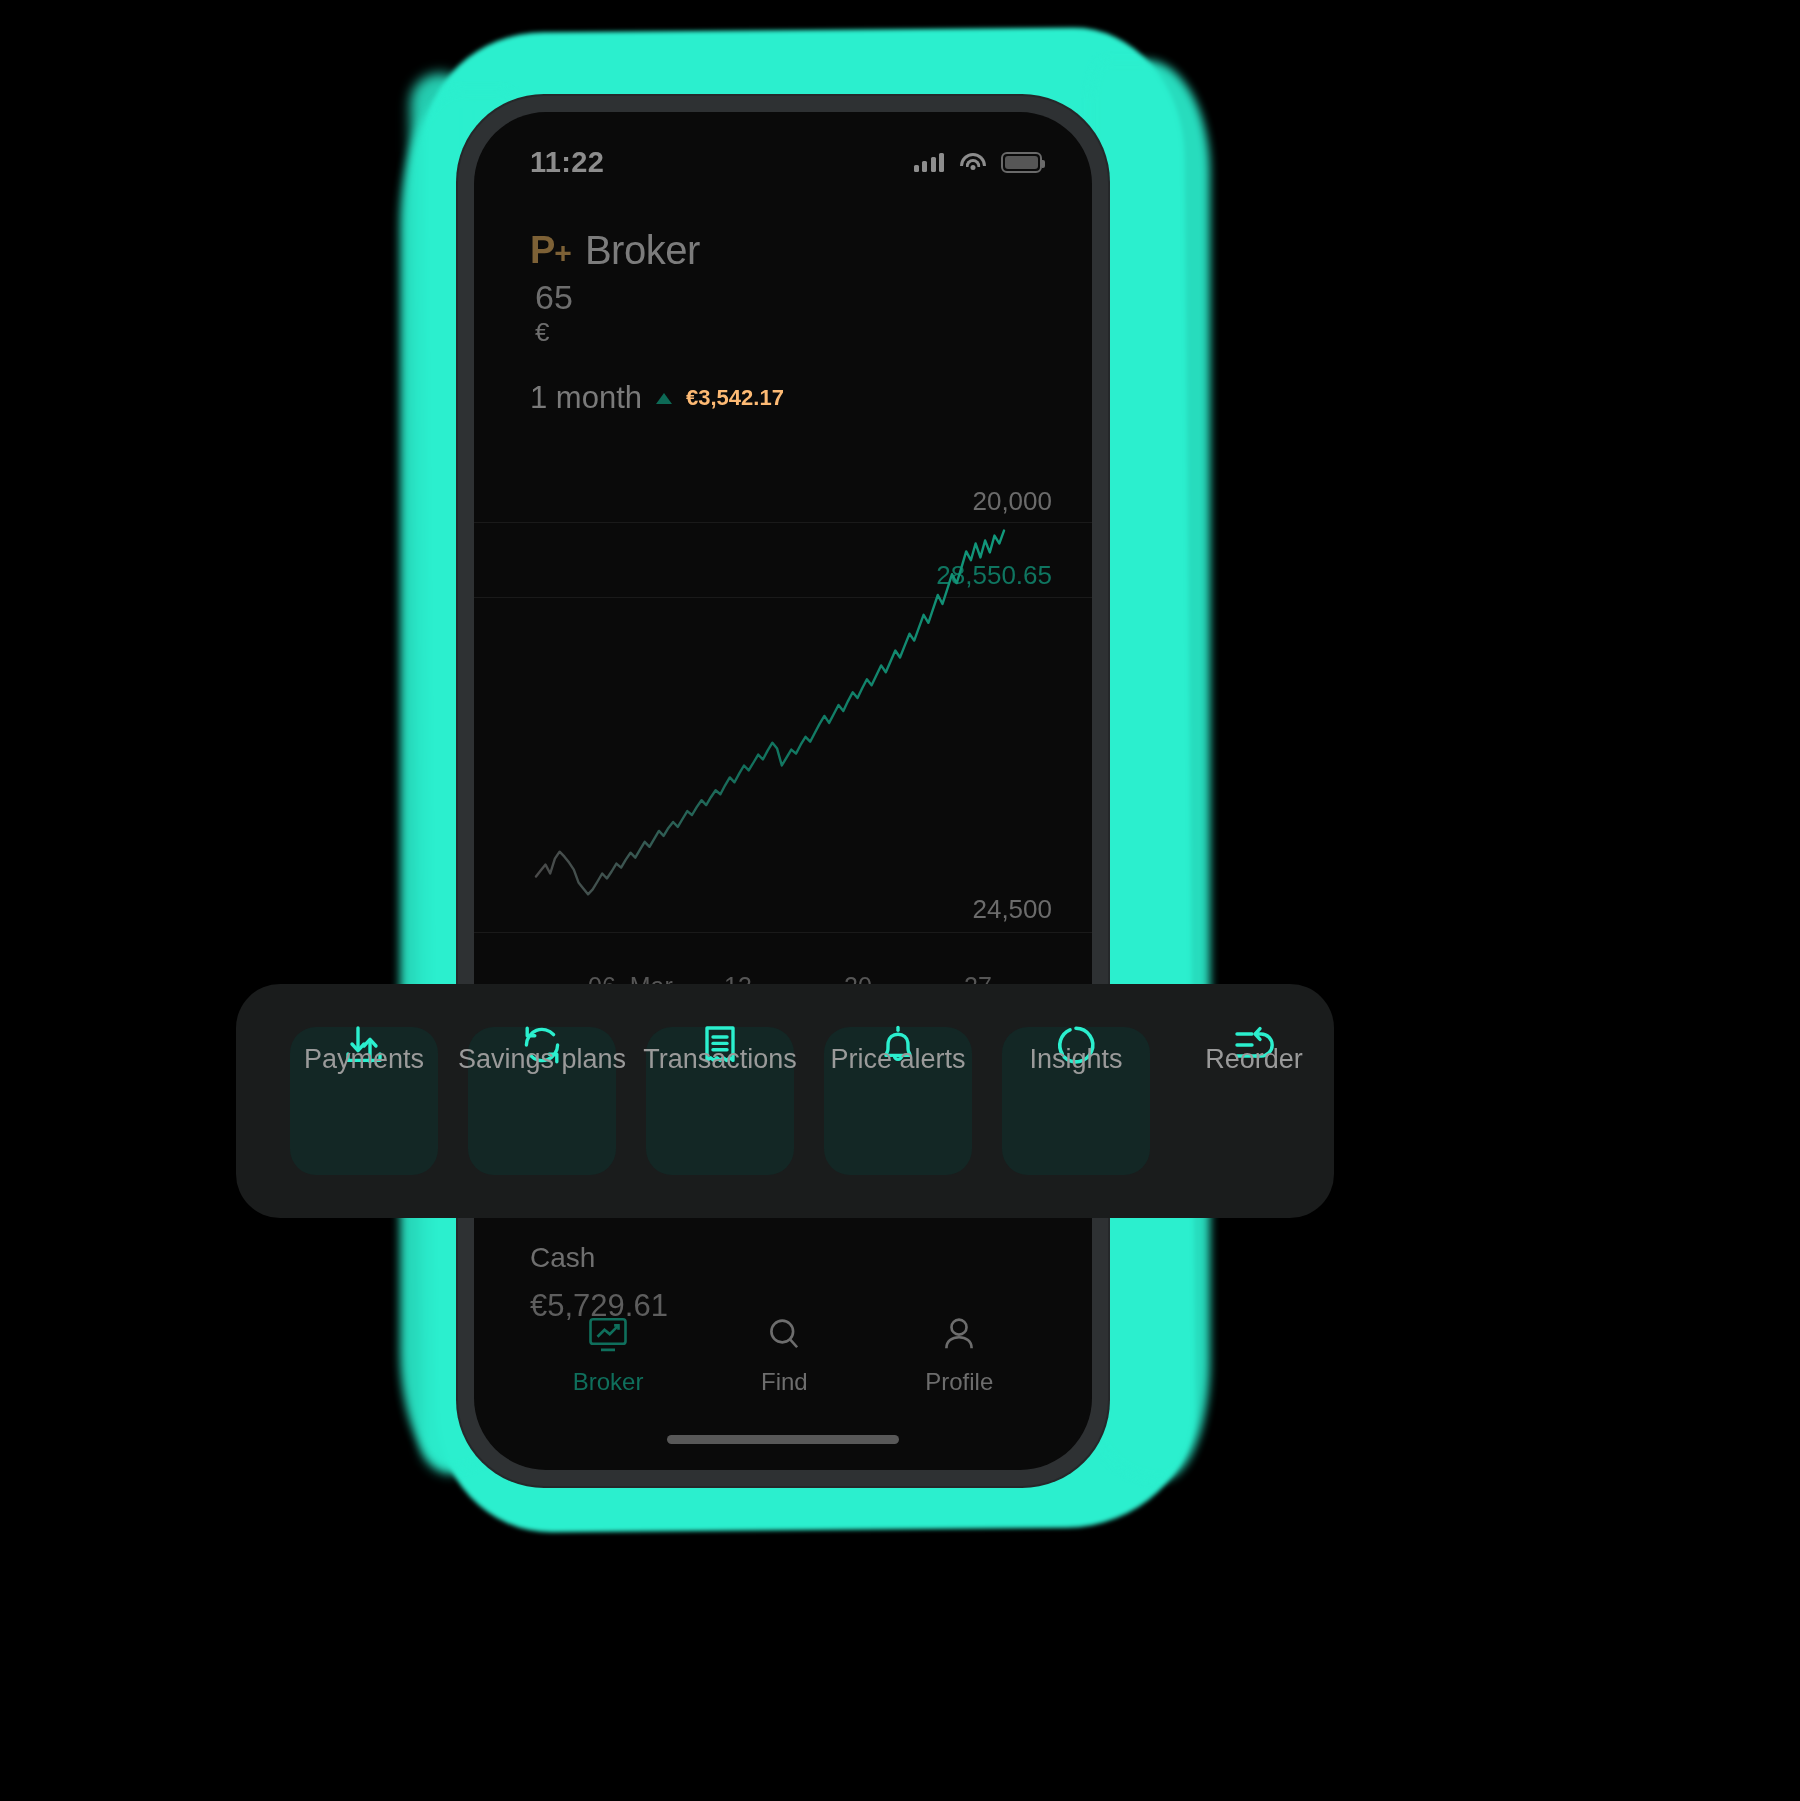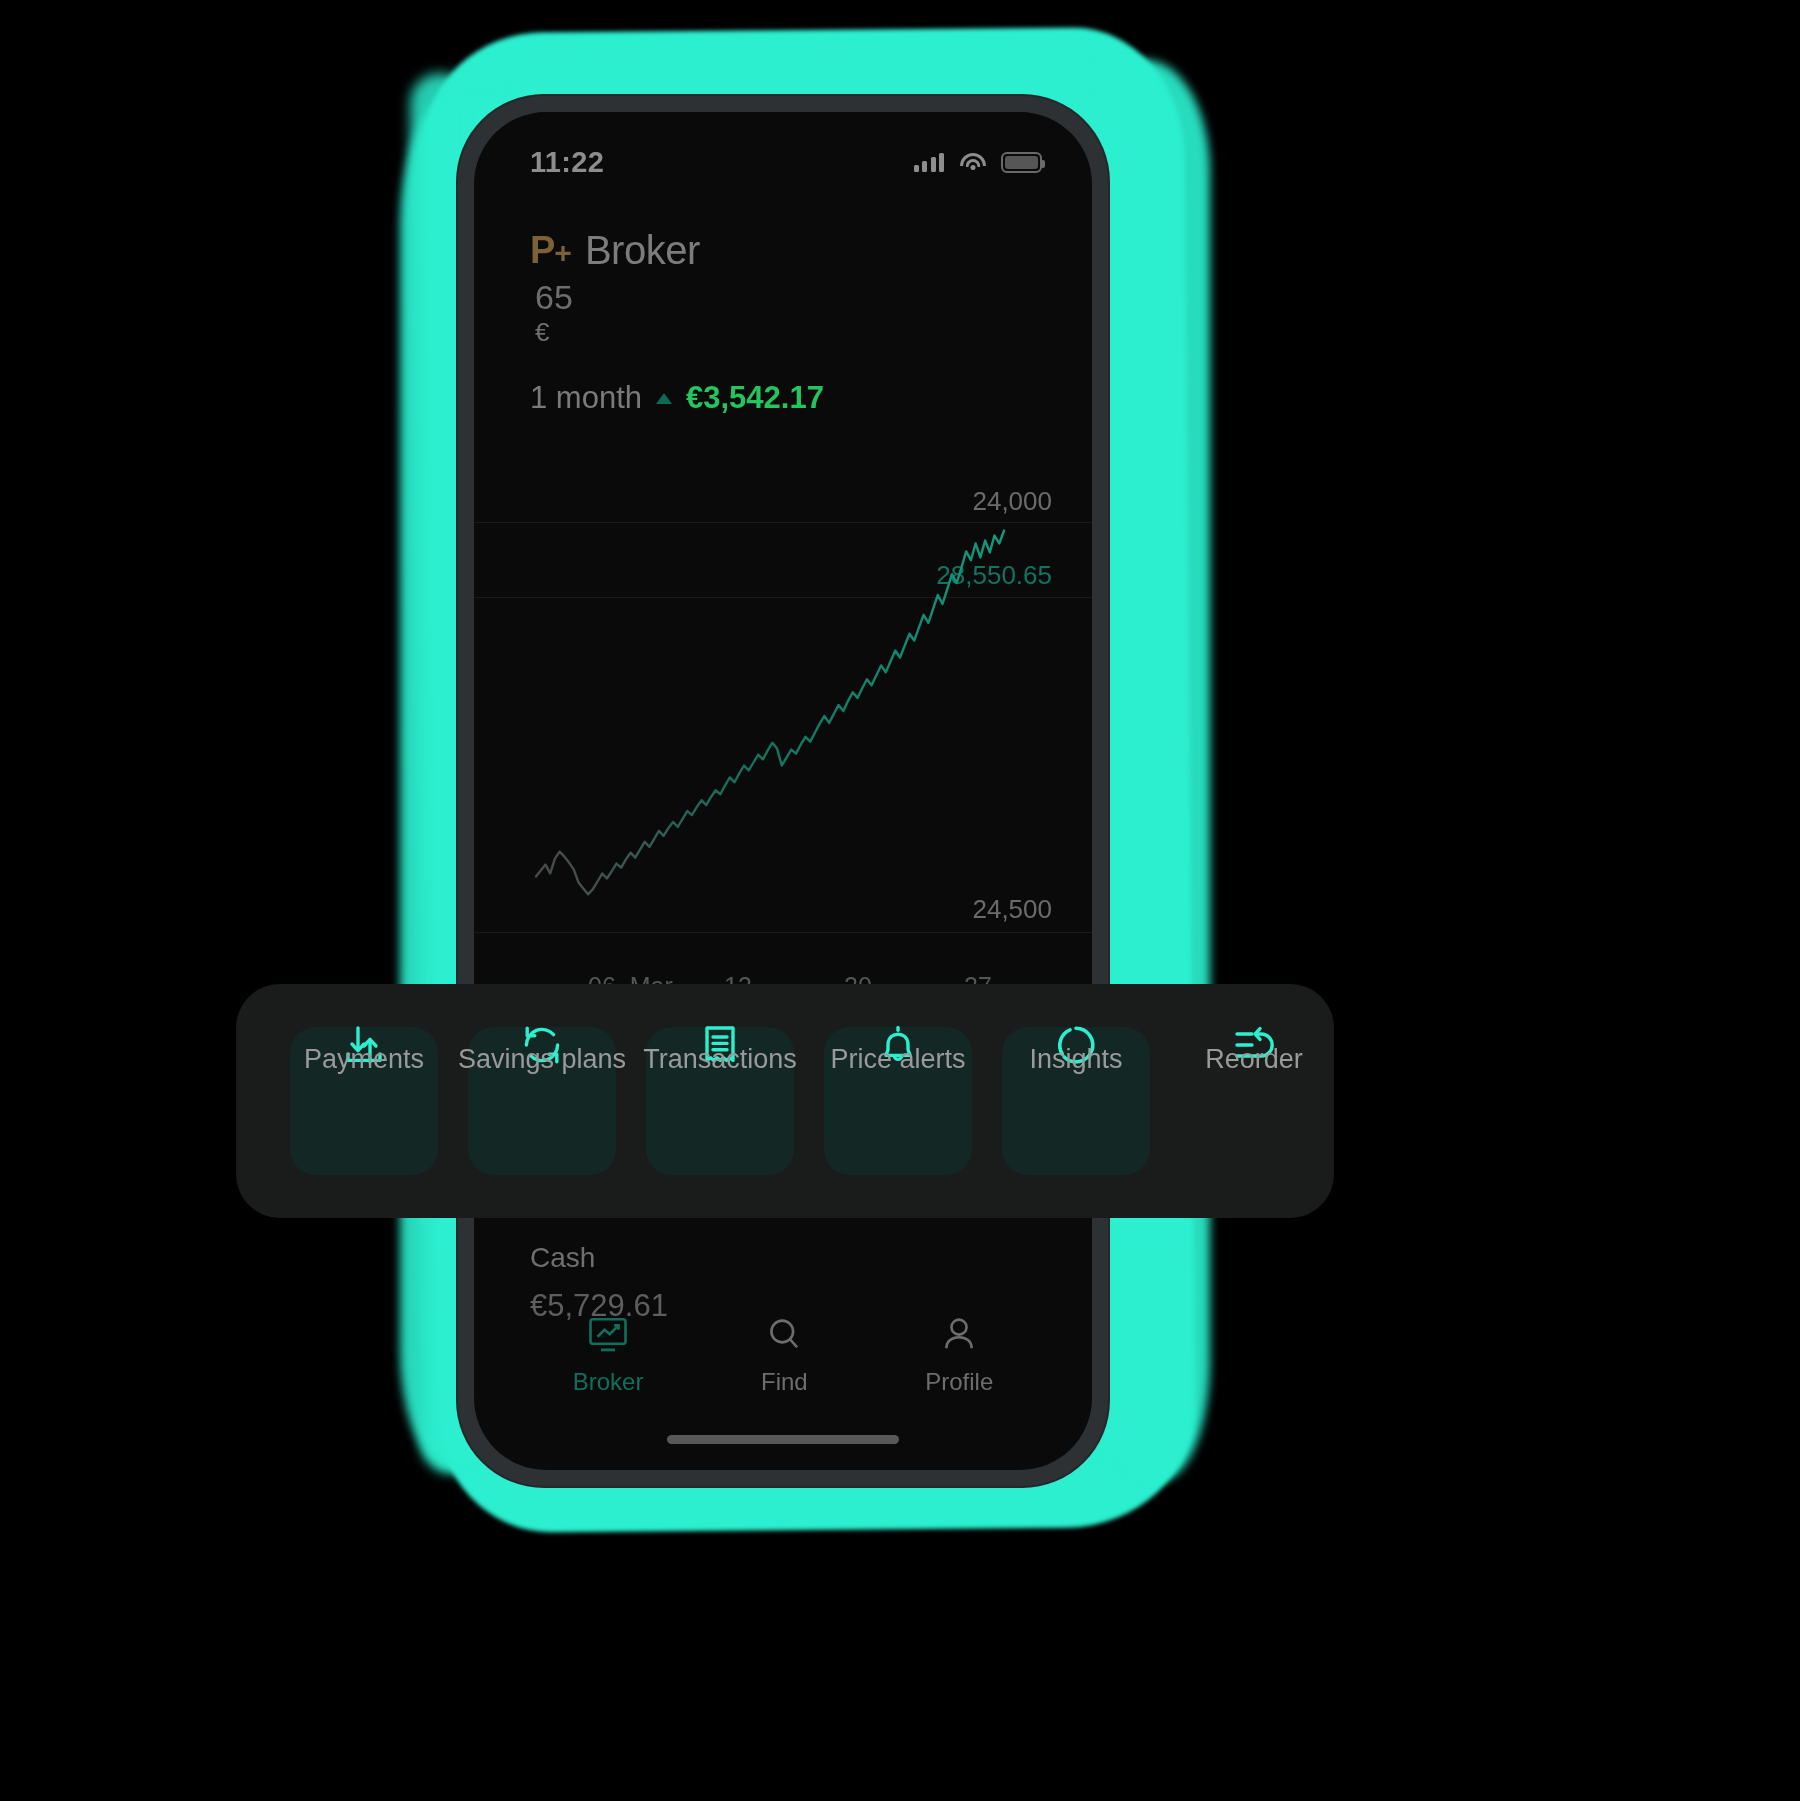--- a/index.html
+++ b/index.html
@@ -96,21 +96,21 @@
   
   .balance-row { position:absolute; top:168px; left:56px; display:flex; align-items:flex-start; }
   .balance-main { font-size:88px; line-height:1; color:#6e6e6e; font-weight:400; letter-spacing:-2px; }
   .balance-sub { margin-left:5px; display:flex; flex-direction:column; line-height:1; }
   .balance-cents { font-size:34px; color:#6e6e6e; }
   .balance-cur { font-size:26px; color:#6e6e6e; margin-top:5px; }
 
   .change-row { position:absolute; top:268px; left:56px; display:flex; align-items:center; gap:14px; }
   .change-period { font-size:31px; color:#7a7a7a; }
   .change-arrow { width:0;height:0;border-left:8px solid transparent;border-right:8px solid transparent;border-bottom:11px solid #0d6a56; }
-  .change-val { font-size:31px; color:#22c55e; font-weight:600; }
+  .change-val { font-size:22px; color:#fdba74; font-weight:600; }
 
   
   .chart-area { position:absolute; top:330px; left:0; right:0; height:520px; }
   .grid-line { position:absolute; left:0; right:0; height:1px; background:#1a1a1a; }
   .chart-label { position:absolute; right:40px; font-size:26px; color:#6b6b6b; }
   .chart-label.hl { color:#0f7560; }
   .chart-svg { position:absolute; left:0; top:0; width:100%; height:100%; }
 
   .x-axis { position:absolute; top:860px; left:0; right:0; display:flex; font-size:25px; color:#565656; }
   .x-axis span { position:absolute; }
@@ -208,21 +208,21 @@
       <div class="change-row">
         <div class="change-period">1 month</div>
         <div class="change-arrow"></div>
         <div class="change-val">€3,542.17</div>
       </div>
 
       <div class="chart-area">
         <div class="grid-line" style="top:80px"></div>
         <div class="grid-line" style="top:155px"></div>
         <div class="grid-line" style="top:490px"></div>
-        <div class="chart-label" style="top:44px">24,000</div>
+        <div class="chart-label" style="top:44px">20,000</div>
         <div class="chart-label hl" style="top:118px">28,550.65</div>
         <div class="chart-label" style="top:452px">24,500</div>
         <svg class="chart-svg" viewBox="0 0 618 520" preserveAspectRatio="none">
           <defs>
             <linearGradient id="lg" x1="0" y1="0" x2="1" y2="0">
               <stop offset="0%" stop-color="#4a4a4a"></stop>
               <stop offset="18%" stop-color="#3d5450"></stop>
               <stop offset="45%" stop-color="#12705c"></stop>
               <stop offset="100%" stop-color="#119a7d"></stop>
             </linearGradient>

